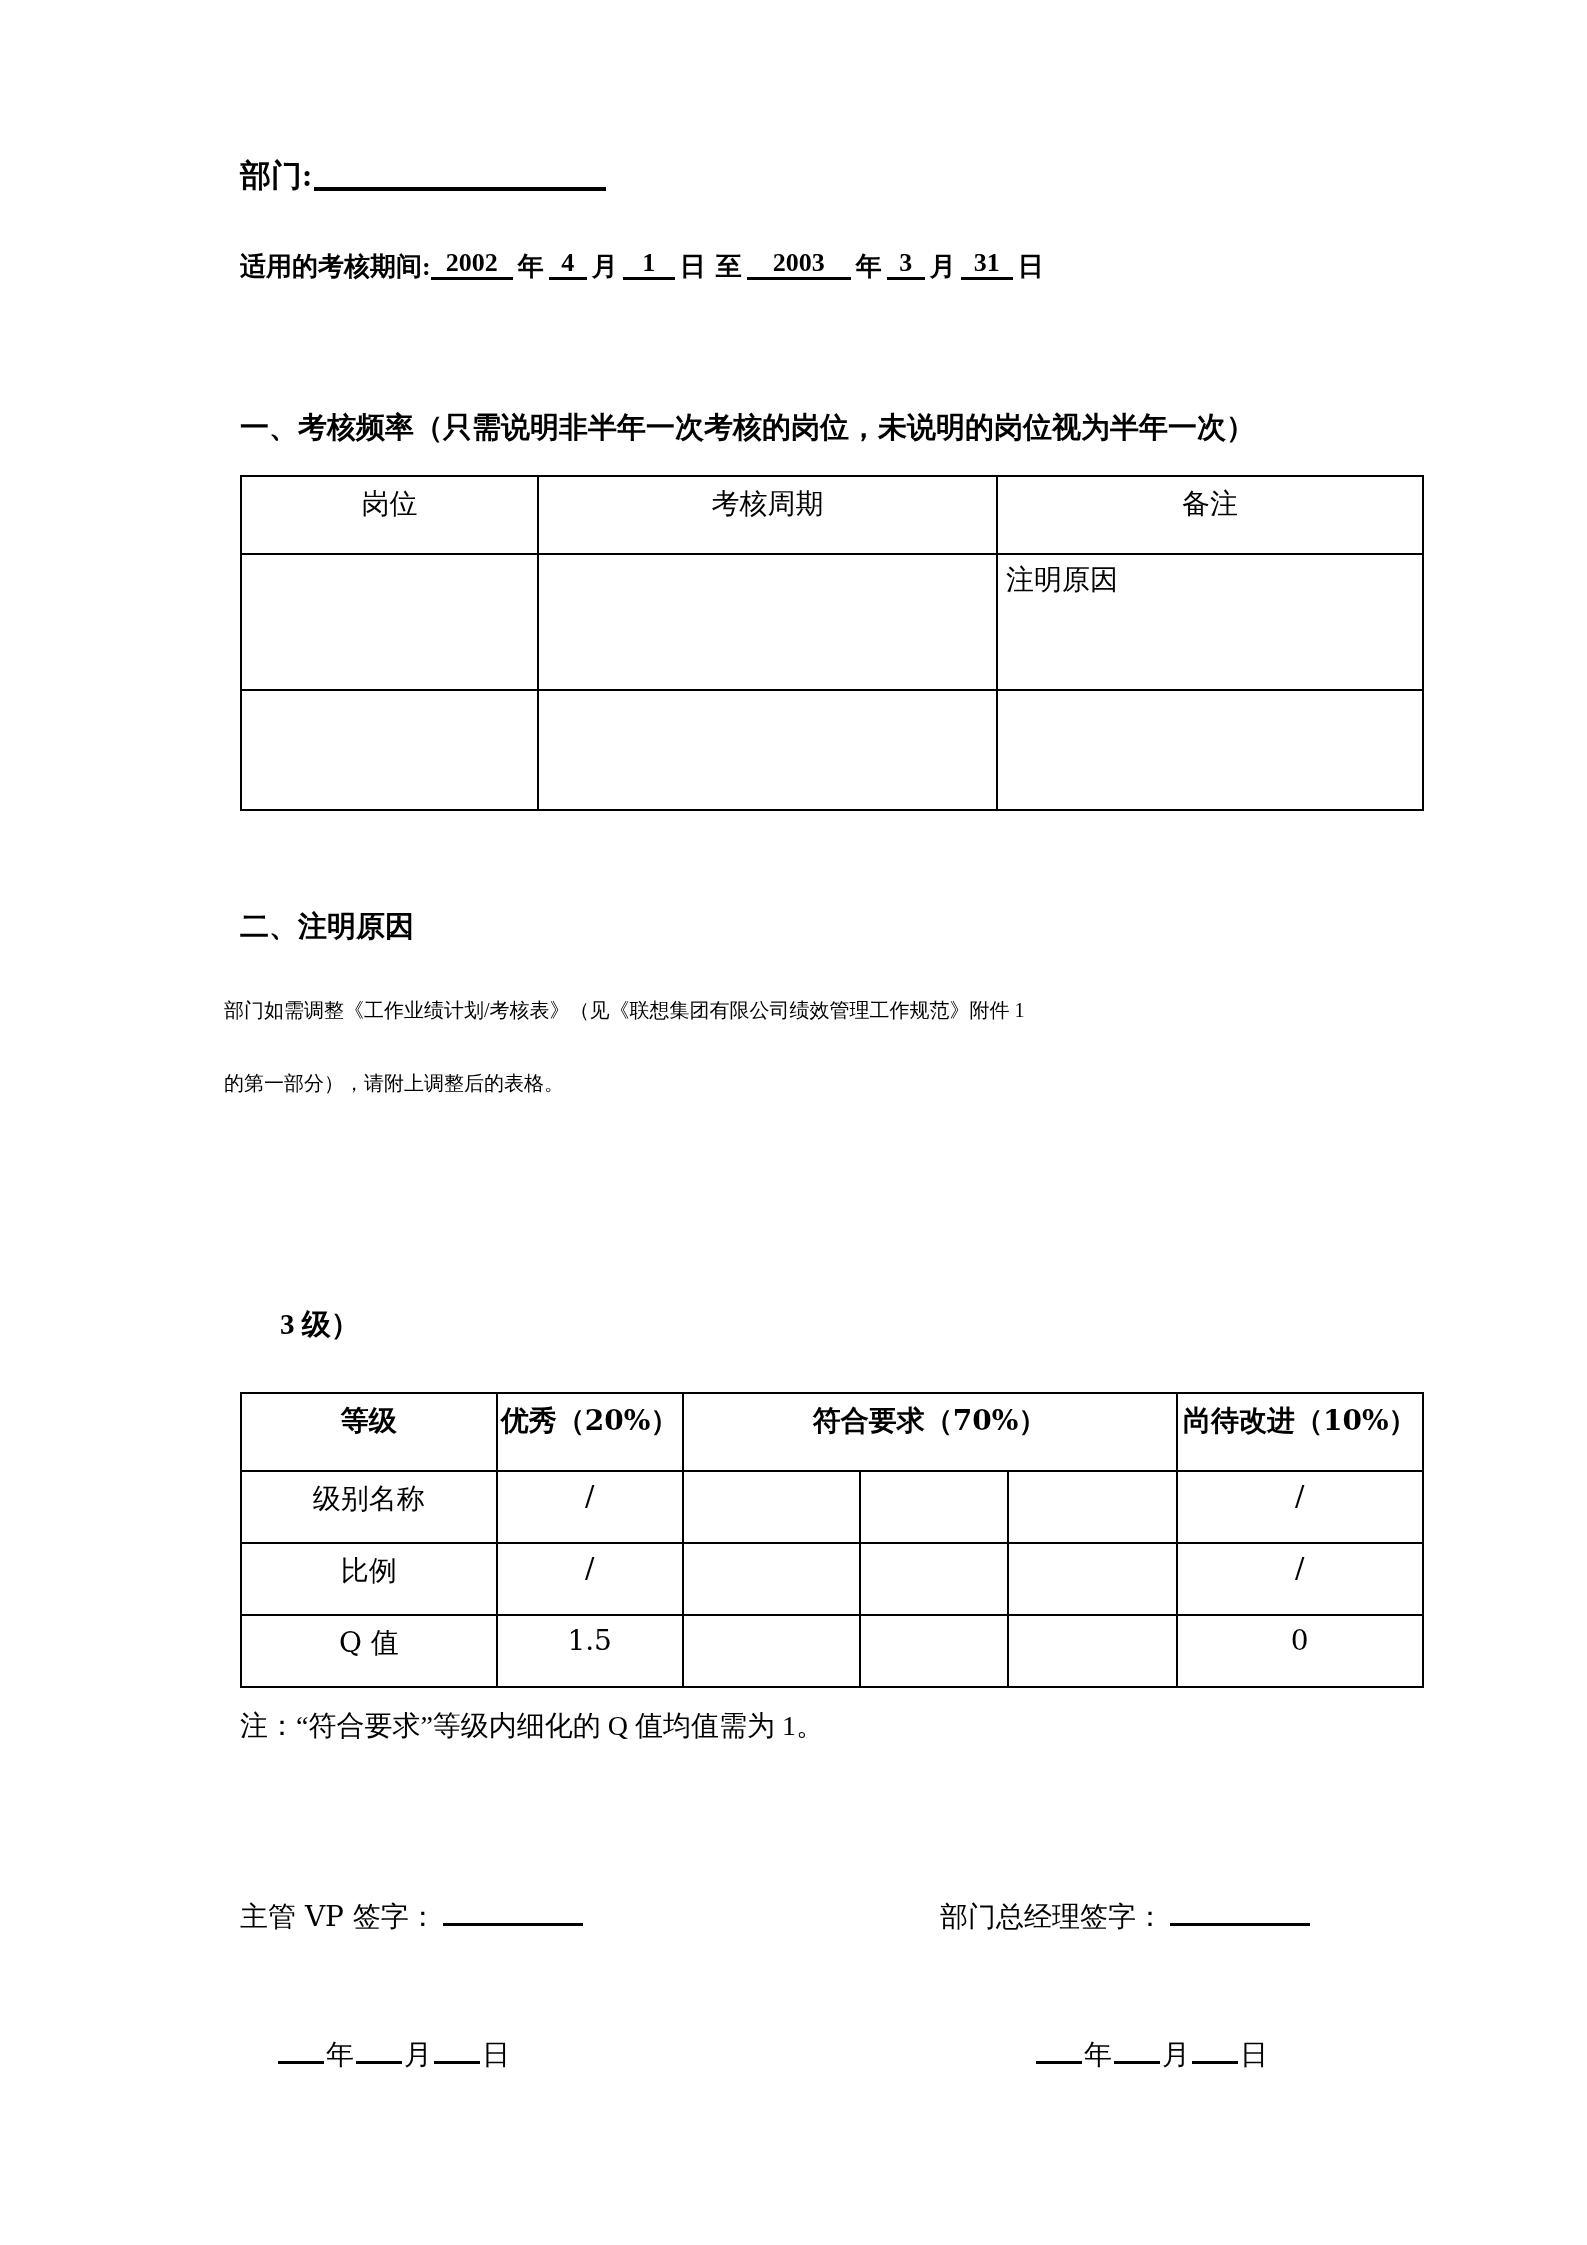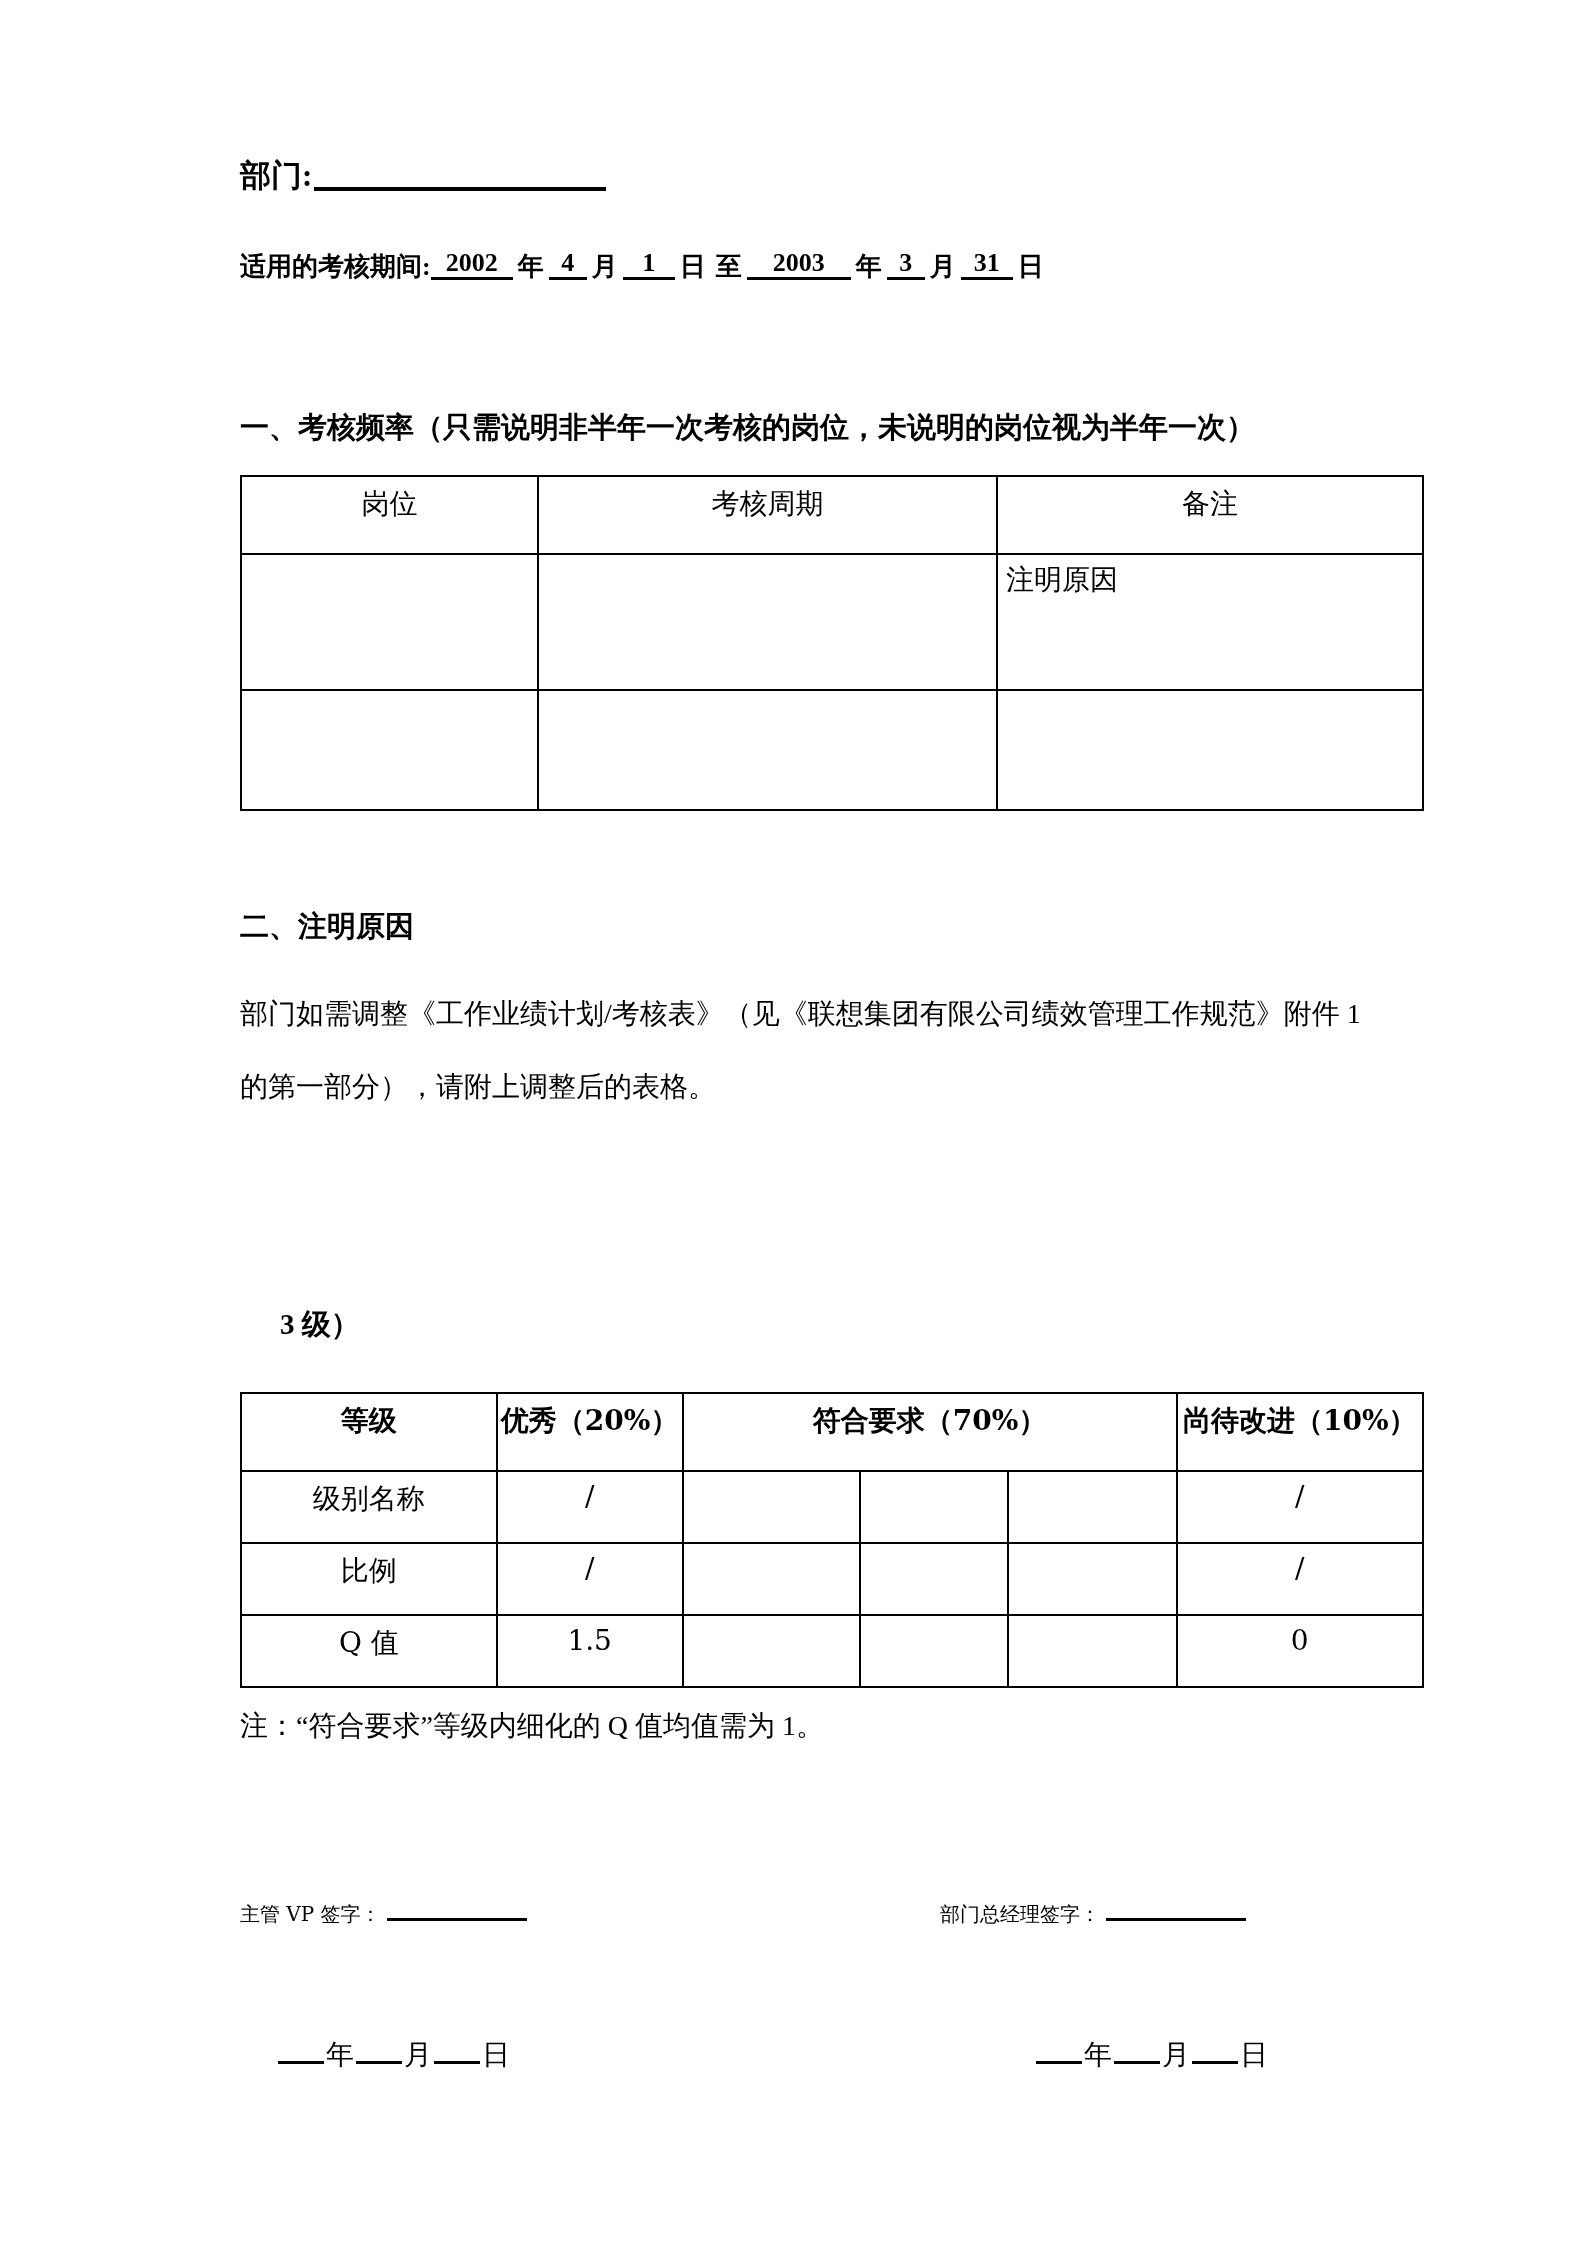--- a/index.html
+++ b/index.html
@@ -76,22 +76,22 @@
     font-weight: bold;
     left: 240px;
   }
   #sec1-heading { top: 413px; }
   #sec2-heading { top: 912px; }
   #sec3-heading { top: 1233px; }
   #sec3-heading-cont { top: 1310px; left: 280px; font-size: 29px; font-weight: bold; }
 
   
   .para {
-    font-size: 28px;
-    left: 240px;
+    font-size: 20px;
+    left: 224px;
   }
   #sec2-p1 { top: 1000px; }
   #sec2-p2 { top: 1073px; }
   #table2-note { top: 1712px; font-size: 28px; left: 240px; }
 
   
   table {
     position: absolute;
     border-collapse: collapse;
     table-layout: fixed;
@@ -150,21 +150,21 @@
   .k2 { width: 182px; }
   .k3 { width: 173px; }
   .k4 { width: 145px; }
   .k5 { width: 165px; }
   .k6 { width: 241px; }
   .slash { color: #000; }
 
   
   .sigline {
     position: absolute;
-    font-size: 20px;
+    font-size: 28px;
     display: flex;
     align-items: baseline;
     white-space: nowrap;
   }
   #sig-vp { left: 240px; top: 1898px; }
   #sig-gm { left: 940px; top: 1898px; }
   .sig-blank {
     display: inline-block;
     width: 140px;
     border-bottom: 3px solid #000;

